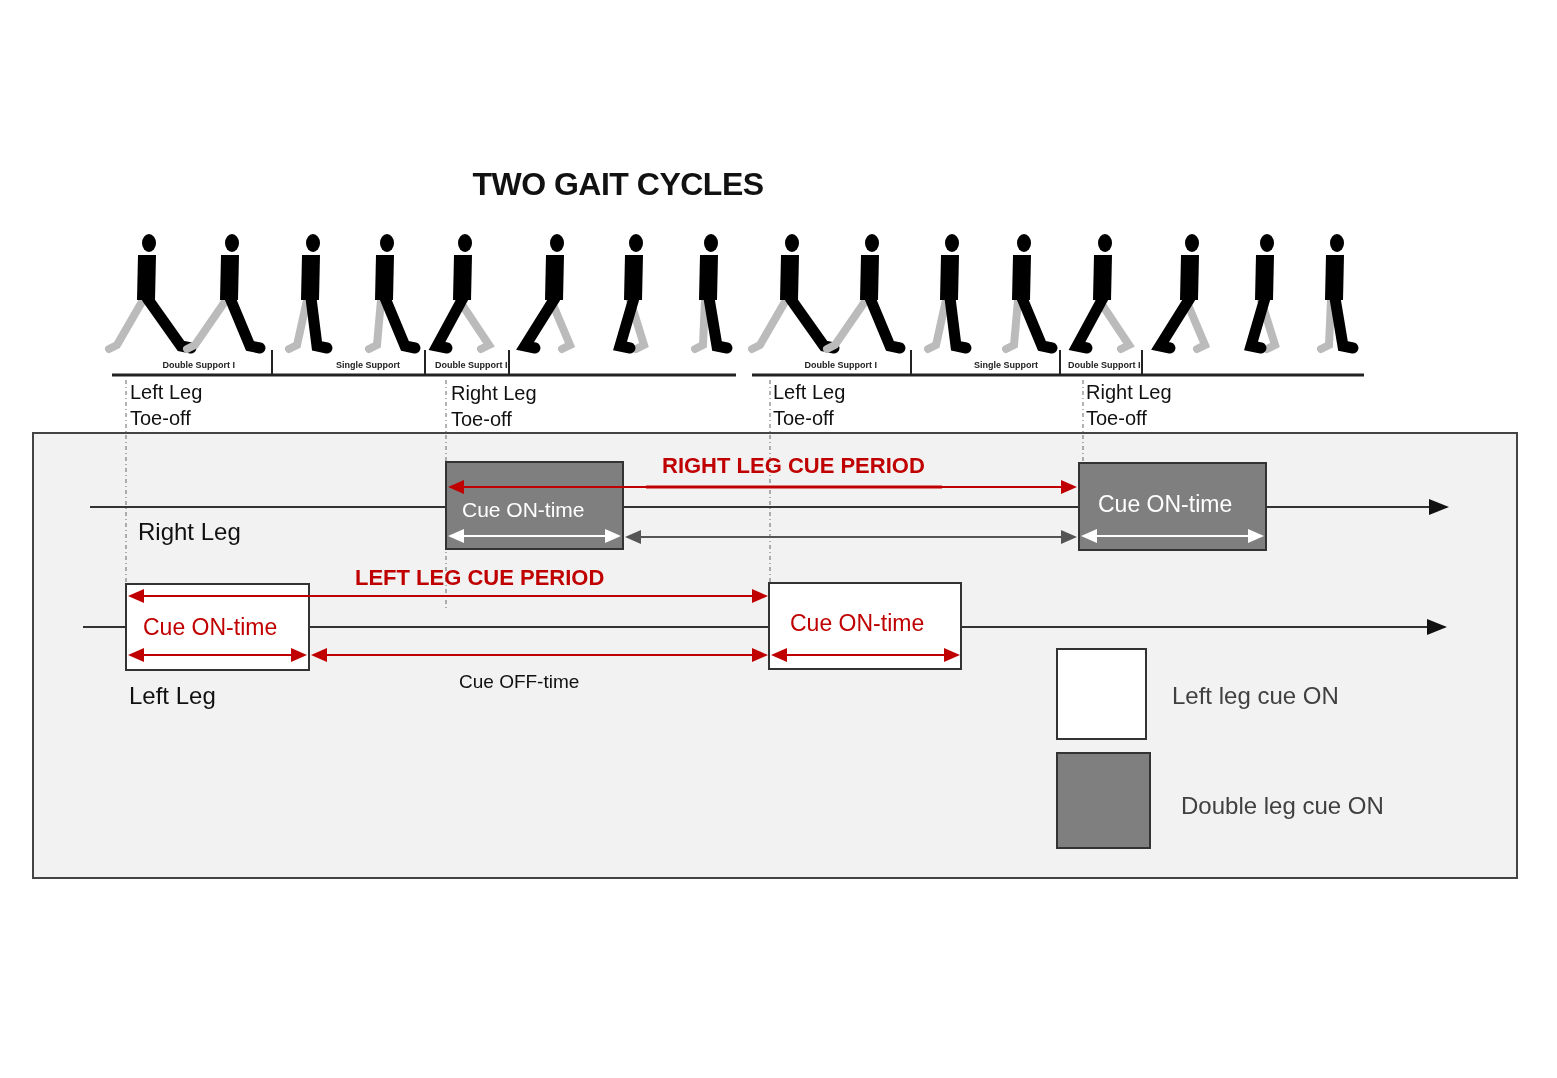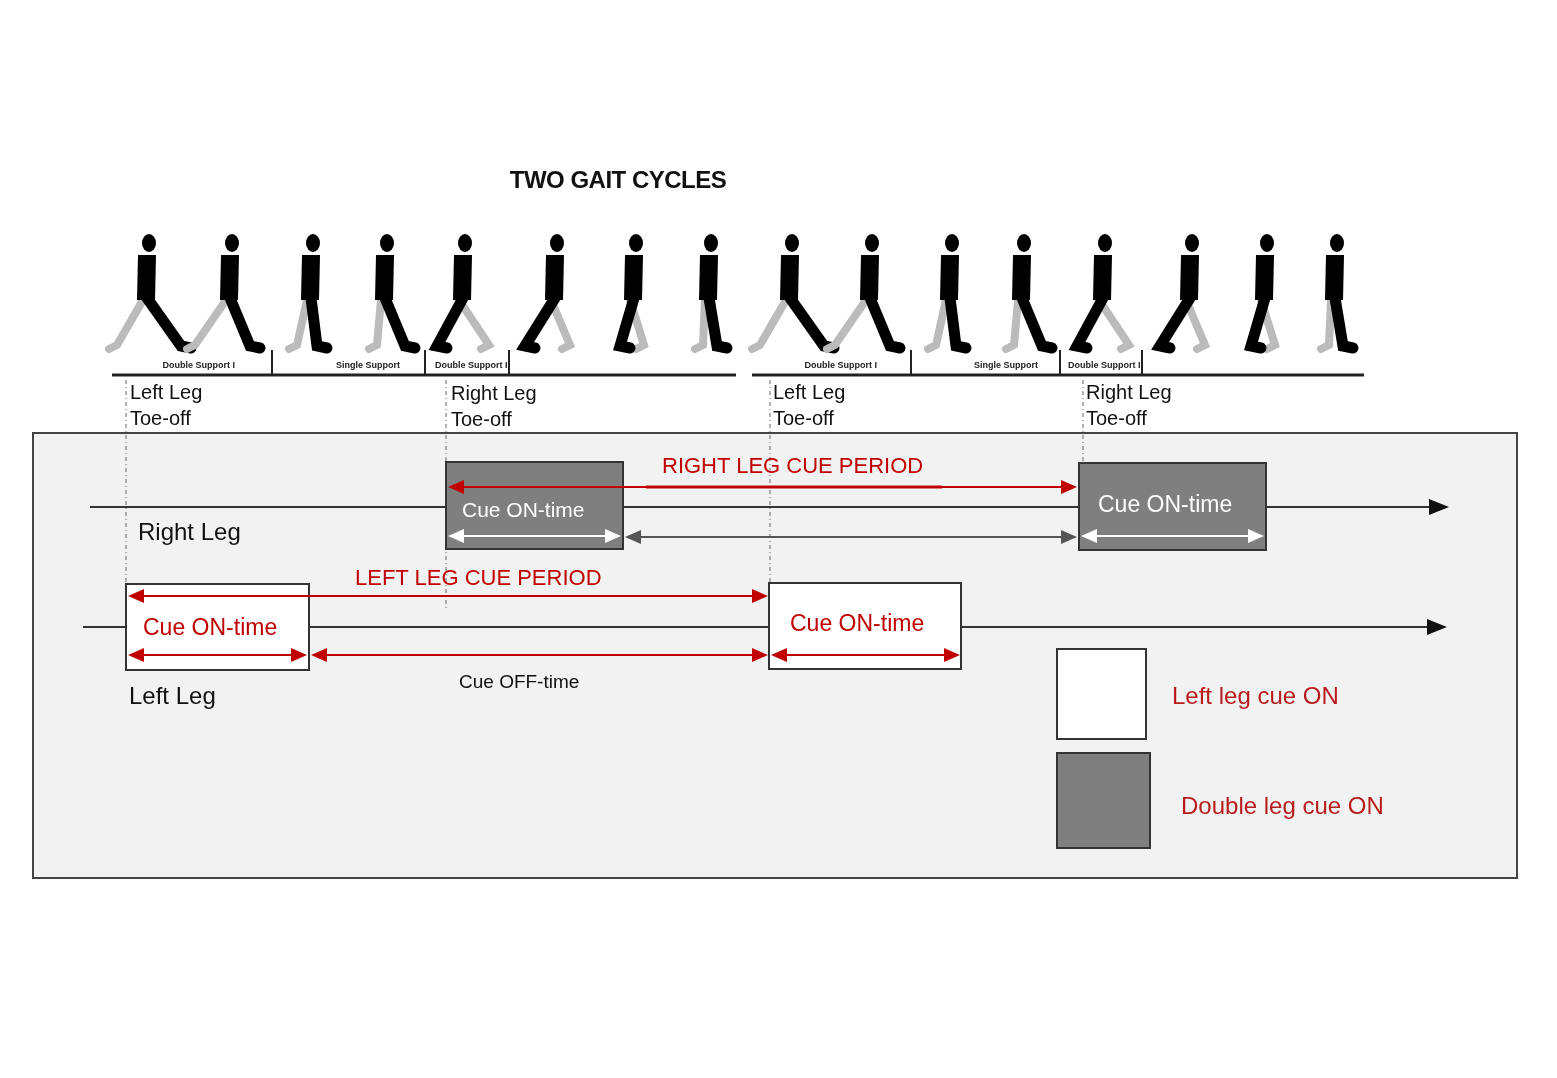--- a/index.html
+++ b/index.html
@@ -1,26 +1,26 @@
 <!DOCTYPE html>
 <html><head>
 <meta charset="utf-8">
 <style>
   html,body{margin:0;padding:0;background:#ffffff;}
   body{width:1557px;height:1078px;position:relative;overflow:hidden;font-family:"Liberation Sans","DejaVu Sans",sans-serif;}
   .abs{position:absolute;}
-  .title{left:0;width:1236px;top:166px;text-align:center;font-weight:bold;font-size:24px;color:#111;letter-spacing:-0.5px;}
+  .title{left:0;width:1236px;top:166px;text-align:center;font-weight:bold;font-size:32px;color:#111;letter-spacing:-0.5px;}
   .phase-label{font-size:9px;font-weight:bold;color:#222;text-align:right;white-space:nowrap;top:360px;}
   .toe{font-size:20px;color:#111;line-height:26px;white-space:pre-line;}
   .panel{left:32px;top:432px;width:1486px;height:447px;background:#f2f2f2;border:2px solid #444;box-sizing:border-box;}
   .leg-label{font-size:24px;color:#111;}
   .cue-white{font-size:23px;color:#fff;}
   .cue-red{font-size:23px;color:#c00000;}
-  .period{font-size:22px;color:#c00000;}
-  .legend-text{font-size:24px;color:#b91c1c;}
+  .period{font-size:22px;color:#c00000;font-weight:bold;}
+  .legend-text{font-size:24px;color:#404040;}
   svg{position:absolute;left:0;top:0;}
 </style>
 </head>
 <body>
 
 <div class="abs title">TWO GAIT CYCLES</div>
 
 <svg width="1557" height="1078" id="figs">
     <g>
       <path d="M143,300 L117,345 l-8,4" stroke="#bbb" stroke-width="8" fill="none" stroke-linecap="round"></path>

